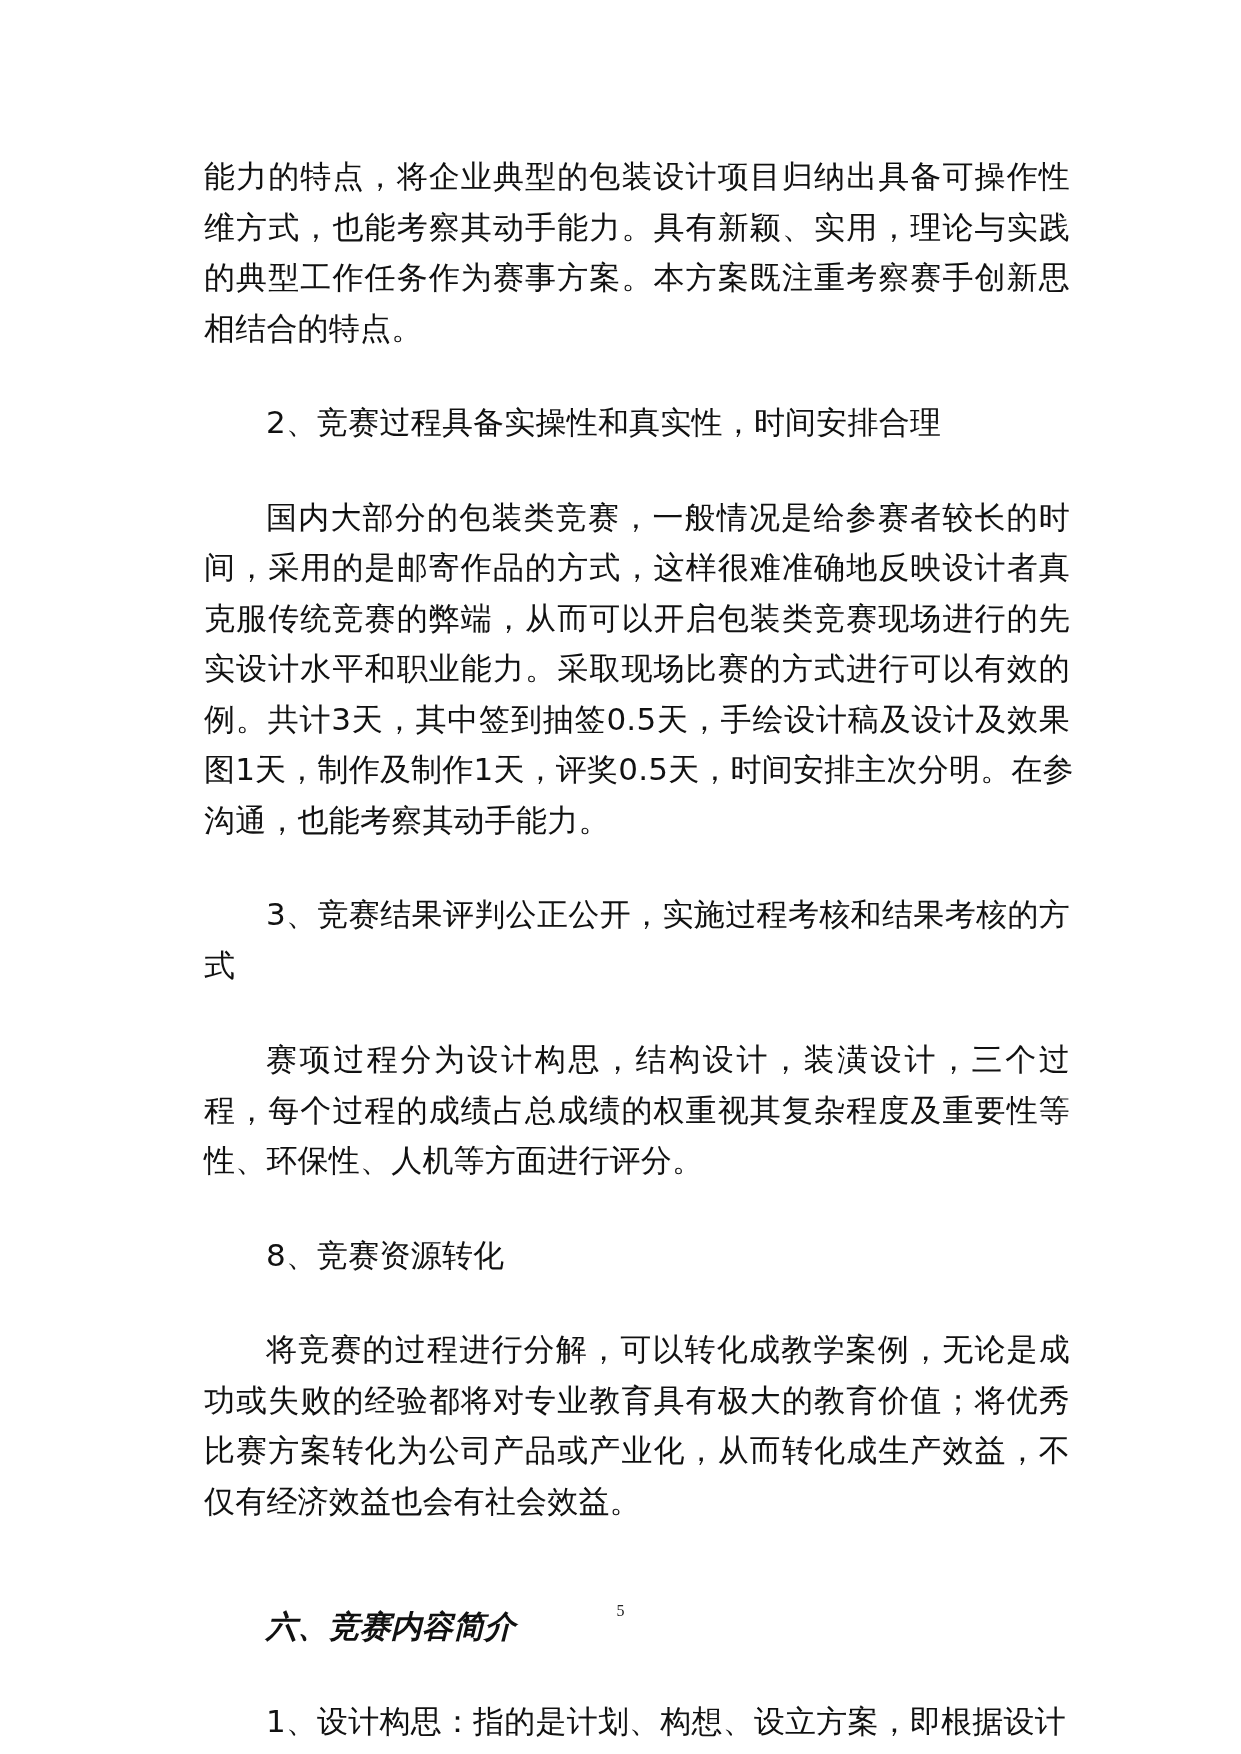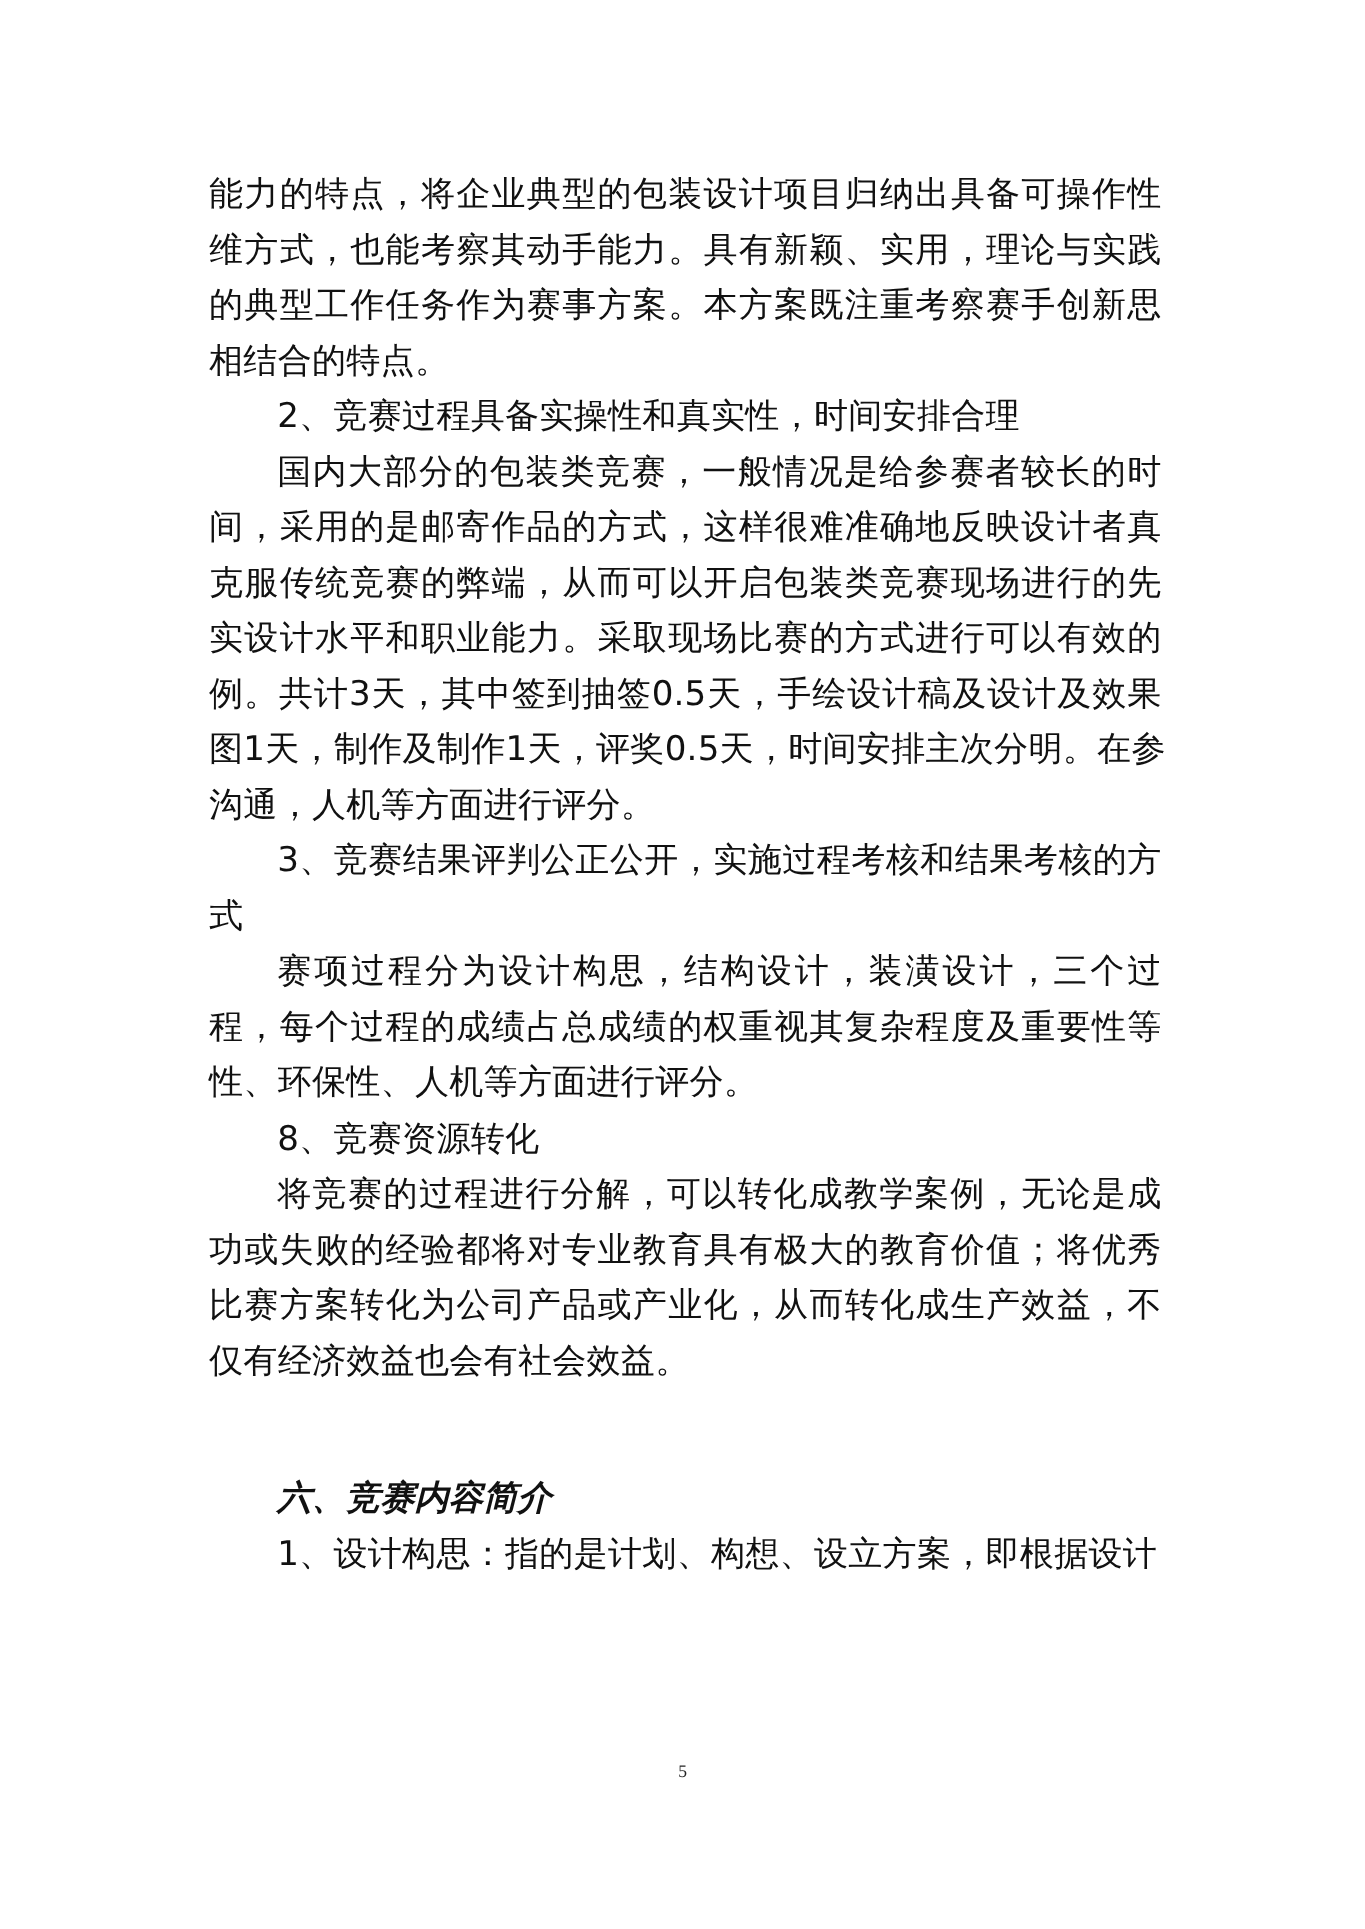--- a/index.html
+++ b/index.html
@@ -17,38 +17,39 @@
     }
     .page {
       position: absolute;
       left: 0; top: 0;
       width: 1241px;
       height: 1754px;
       background: #ffffff;
     }
     .body-text {
       position: absolute;
-      left: 190px;
+      left: 204px;
       top: 154px;
       width: 866px;
     }
     .line {
       height: 50.5px;
       line-height: 44px;
       font-size: 31px;
       white-space: nowrap;
       text-align: justify;
       text-align-last: justify;
       letter-spacing: 0.2px;
     }
     .line.last {
       text-align-last: left;
     }
     .line.indent {
       padding-left: 62px;
+      margin-top: 44px;
     }
     .blank {
       height: 75px;
     }
     .heading {
       font-weight: bold;
       padding-left: 62px;
       text-align-last: left;
       font-style: italic;
     }
@@ -72,21 +73,21 @@
     <div class="line">维方式，也能考察其动手能力。具有新颖、实用，理论与实践</div>
     <div class="line">的典型工作任务作为赛事方案。本方案既注重考察赛手创新思</div>
     <div class="line last">相结合的特点。</div>
     <div class="line indent last">2、竞赛过程具备实操性和真实性，时间安排合理</div>
     <div class="line indent">国内大部分的包装类竞赛，一般情况是给参赛者较长的时</div>
     <div class="line">间，采用的是邮寄作品的方式，这样很难准确地反映设计者真</div>
     <div class="line">克服传统竞赛的弊端，从而可以开启包装类竞赛现场进行的先</div>
     <div class="line">实设计水平和职业能力。采取现场比赛的方式进行可以有效的</div>
     <div class="line">例。共计3天，其中签到抽签0.5天，手绘设计稿及设计及效果</div>
     <div class="line">图1天，制作及制作1天，评奖0.5天，时间安排主次分明。在参</div>
-    <div class="line last">沟通，人机等方面进行评分。</div>
+    <div class="line last">沟通，也能考察其动手能力。</div>
     <div class="line indent">3、竞赛结果评判公正公开，实施过程考核和结果考核的方</div>
     <div class="line last">式</div>
     <div class="line indent">赛项过程分为设计构思，结构设计，装潢设计，三个过</div>
     <div class="line">程，每个过程的成绩占总成绩的权重视其复杂程度及重要性等</div>
     <div class="line last">性、环保性、人机等方面进行评分。</div>
     <div class="line indent last">8、竞赛资源转化</div>
     <div class="line indent">将竞赛的过程进行分解，可以转化成教学案例，无论是成</div>
     <div class="line">功或失败的经验都将对专业教育具有极大的教育价值；将优秀</div>
     <div class="line">比赛方案转化为公司产品或产业化，从而转化成生产效益，不</div>
     <div class="line last">仅有经济效益也会有社会效益。</div>

